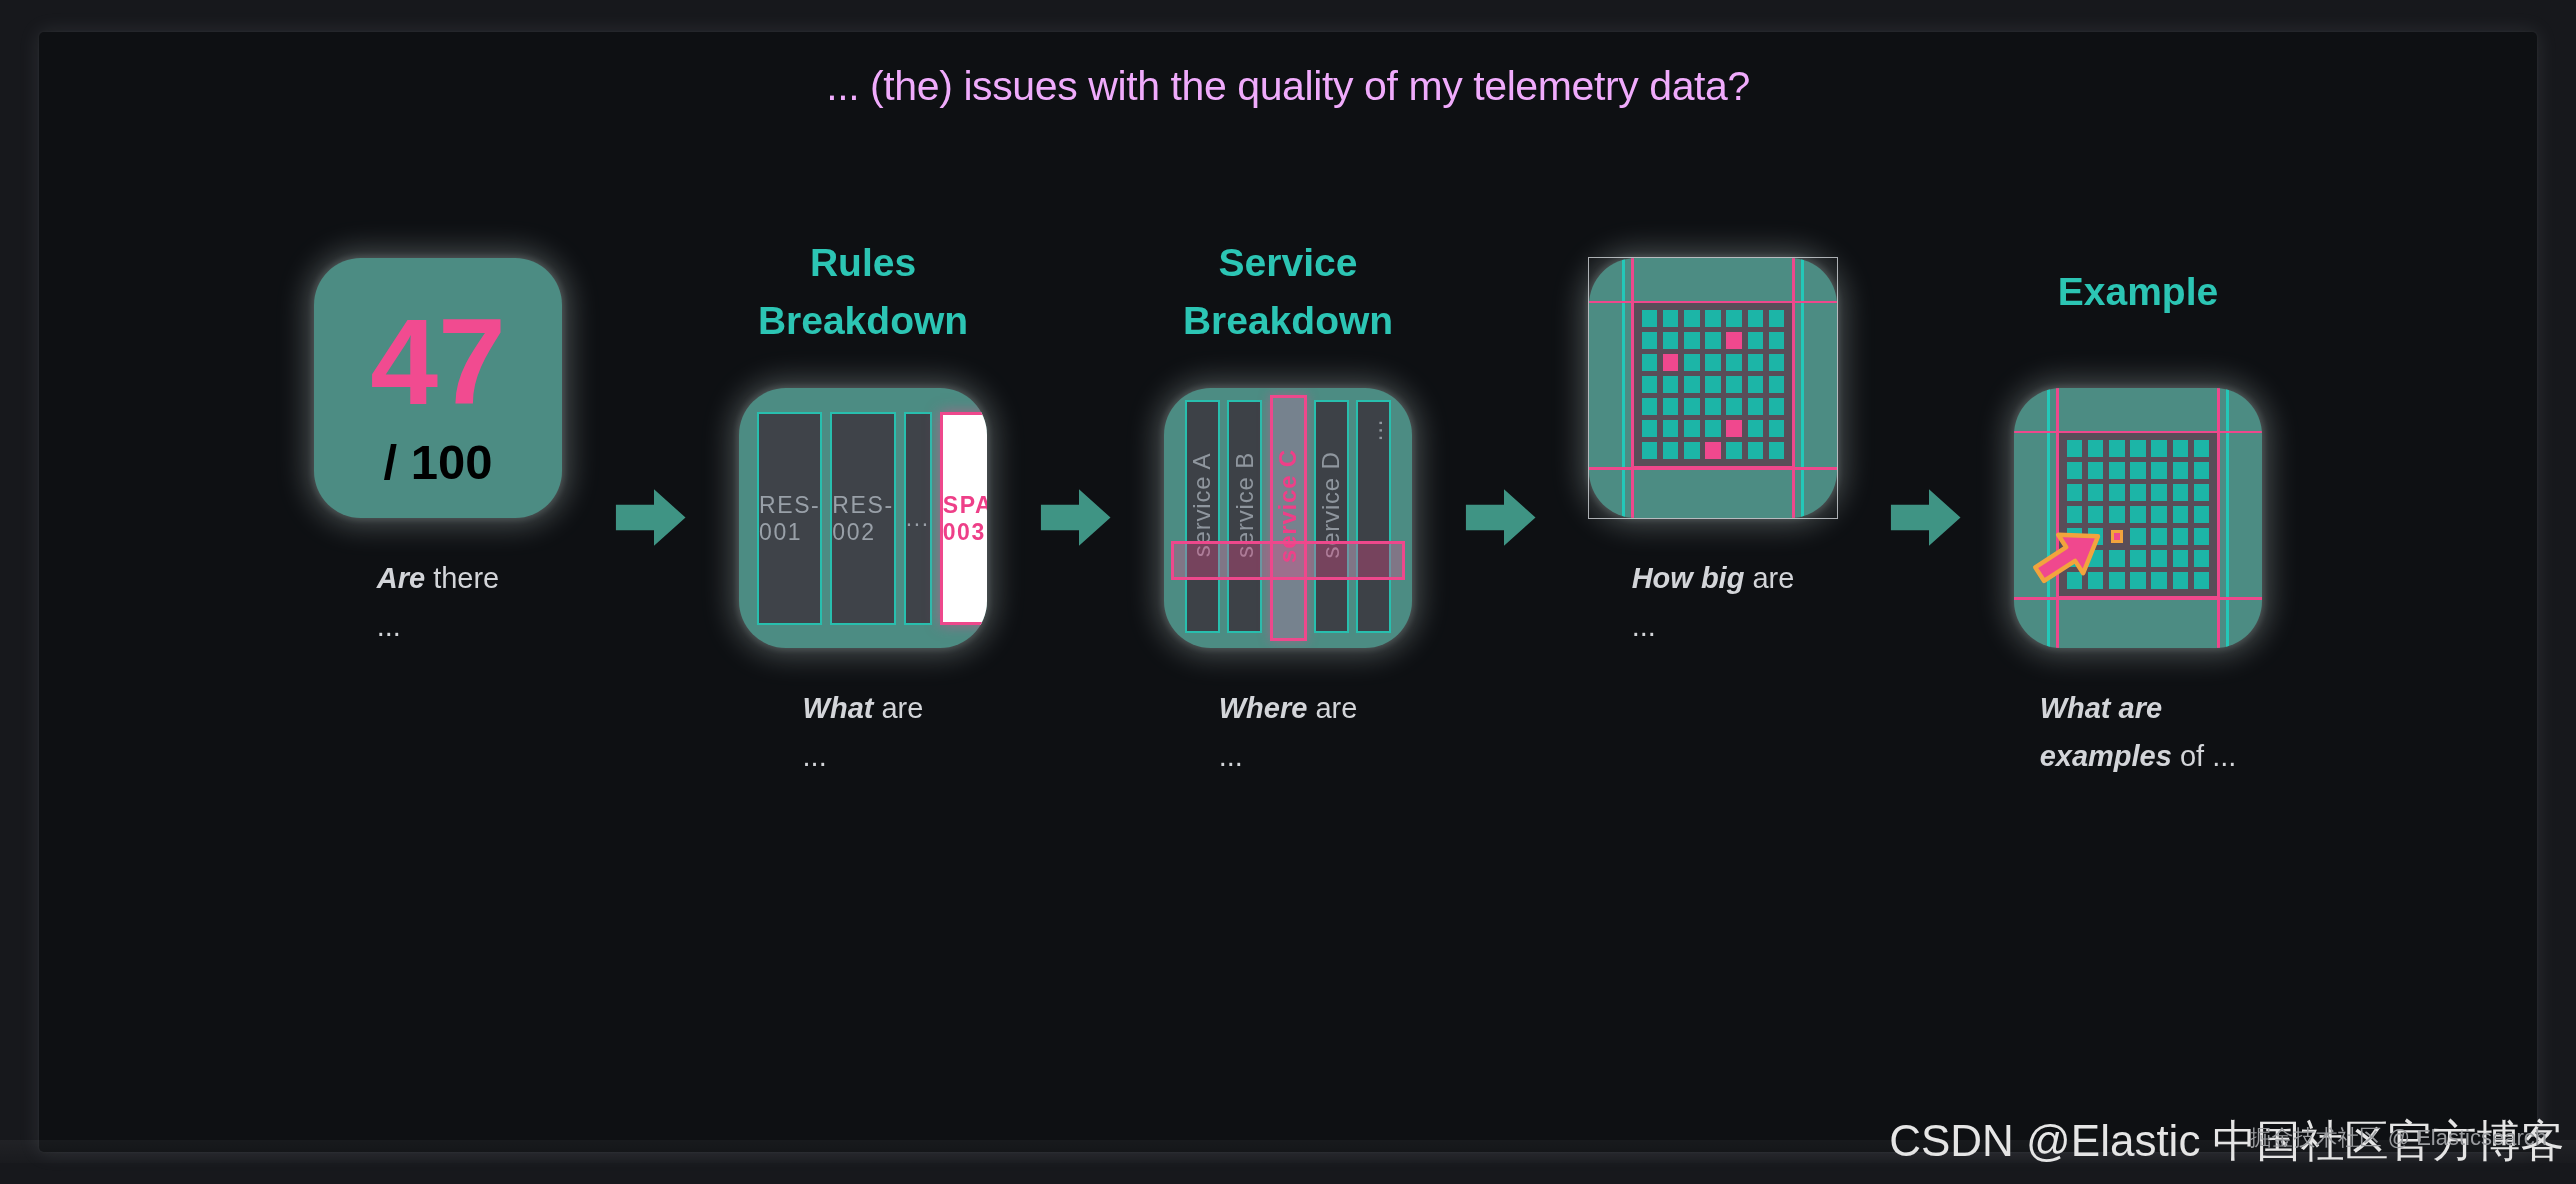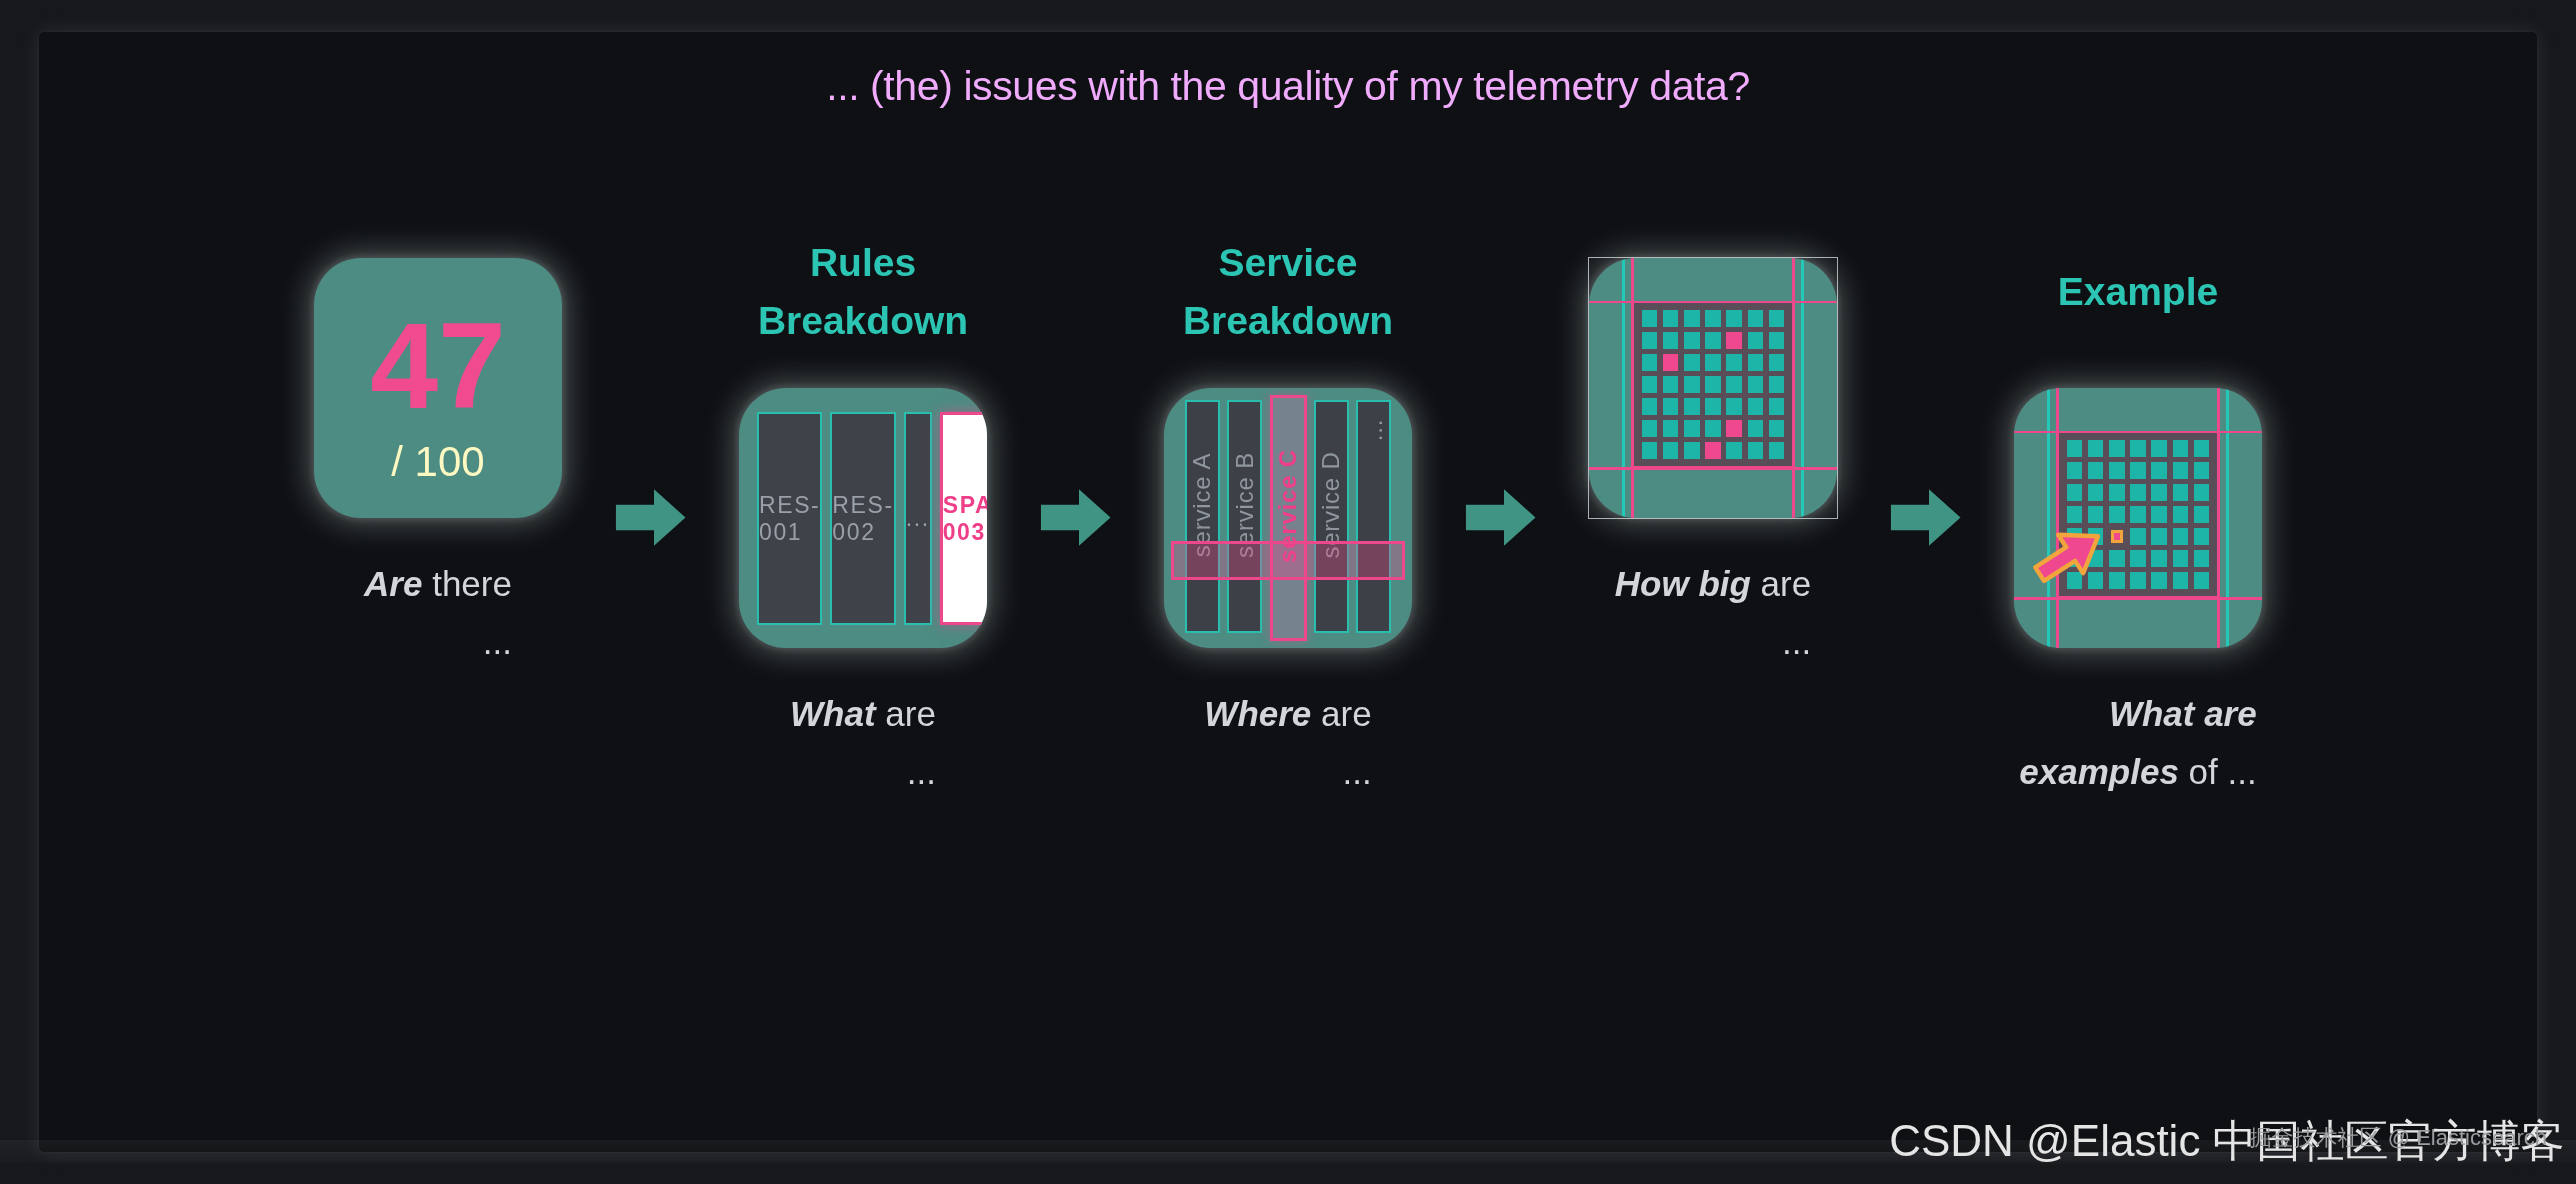--- a/index.html
+++ b/index.html
@@ -23,33 +23,33 @@
   .panel-title{
     height:130px;width:292px;margin:0 -16px;display:flex;align-items:center;justify-content:center;
     text-align:center;font-size:39px;font-weight:bold;line-height:1.5;color:#2cc5b4;
   }
   .box{
     position:relative;width:248px;height:260px;margin-top:31px;border-radius:47px;
     background:#4c8c83;
     box-shadow:0 0 29px 8px rgba(216,232,230,0.28), 0 0 6.5px 1.6px rgba(216,232,230,0.15);
   }
   .box-inner{position:absolute;inset:0;border-radius:inherit;overflow:hidden;}
-  .caption{margin-top:37px;text-align:right;font-size:35px;line-height:1.65;color:#d3d5d9;}
+  .caption{margin-top:37px;text-align:left;font-size:29px;line-height:1.65;color:#d3d5d9;}
   .caption .em{font-weight:bold;font-style:italic;}
   
   .arrow-gap{width:165px;display:flex;justify-content:center;margin-top:257px;}
   .flow-arrow{
     width:70px;height:67px;background:#3f9484;
     clip-path:polygon(0 31%,55% 31%,55% 8%,100% 50%,55% 92%,55% 69%,0 69%);
     filter:drop-shadow(0 0 8px rgba(200,220,215,0.18));
   }
   
   .score-wrap{position:absolute;inset:0;display:flex;flex-direction:column;align-items:center;justify-content:center;}
   .score-value{font-size:122px;font-weight:bold;color:#f14b90;line-height:1;margin-top:14.6px;}
-  .score-denom{font-size:42px;color:#fef9c3;margin-top:11.4px;}
+  .score-denom{font-size:49px;color:#000000;margin-top:11.4px;font-weight:bold;}
   
   .rules-wrap{position:absolute;left:18px;right:18px;top:24px;bottom:23px;display:flex;flex-direction:row;gap:8px;}
   .rule-row{
     flex:1;border:2.4px solid #28bfae;background:#3f4349;
     display:flex;align-items:center;justify-content:center;
     font-size:23px;letter-spacing:1.6px;color:#99a0a8;
   }
   .rule-row.highlight{
     border:3.2px solid #ee488c;background:#ffffff;color:#ee3f88;font-weight:bold;
     box-shadow:0 0 13px rgba(238,72,140,0.55);

